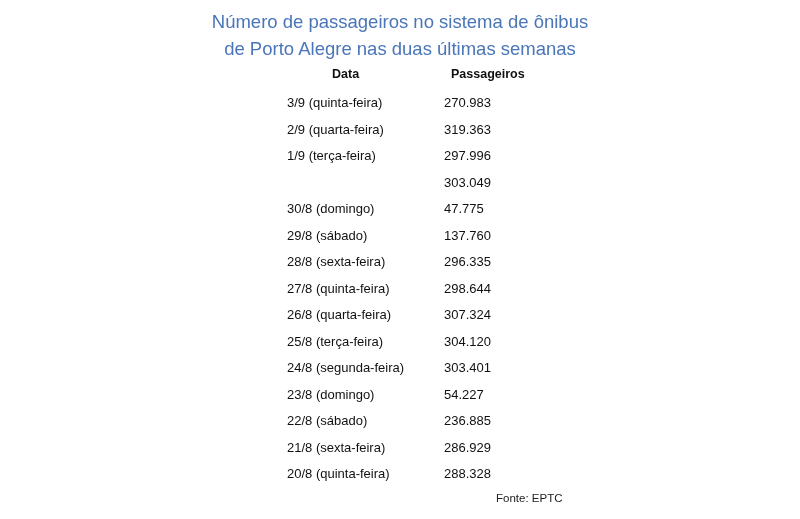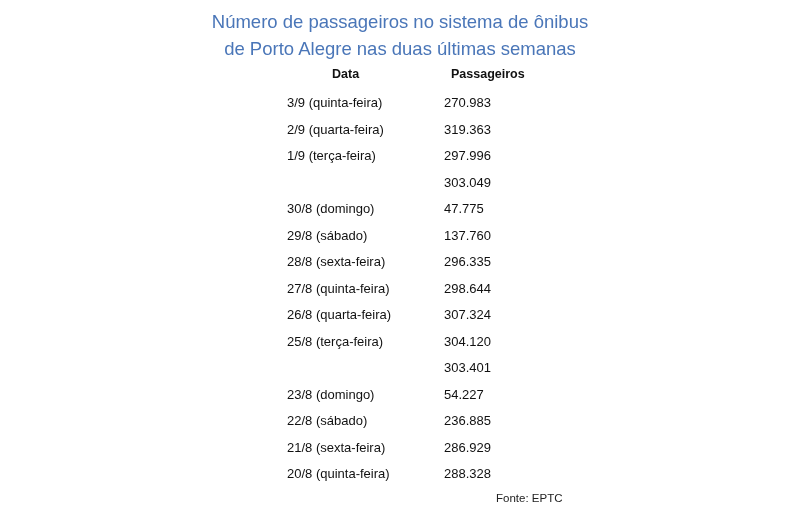--- a/index.html
+++ b/index.html
@@ -60,20 +60,21 @@
     </div>
   <div class="row" style="top:307px">
       <span class="d">26/8 (quarta-feira)</span>
       <span class="v">307.324</span>
     </div>
   <div class="row" style="top:334px">
       <span class="d">25/8 (terça-feira)</span>
       <span class="v">304.120</span>
     </div>
   <div class="row" style="top:360px">
+      <span class="d">24/8 (segunda-feira)</span>
       <span class="v">303.401</span>
     </div>
   <div class="row" style="top:387px">
       <span class="d">23/8 (domingo)</span>
       <span class="v">54.227</span>
     </div>
   <div class="row" style="top:413px">
       <span class="d">22/8 (sábado)</span>
       <span class="v">236.885</span>
     </div>

